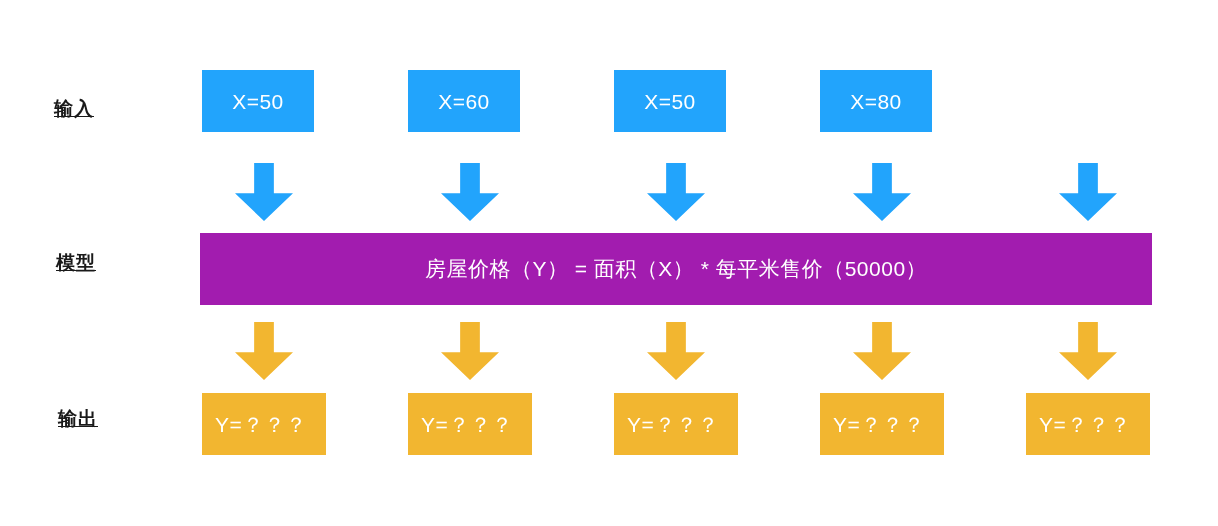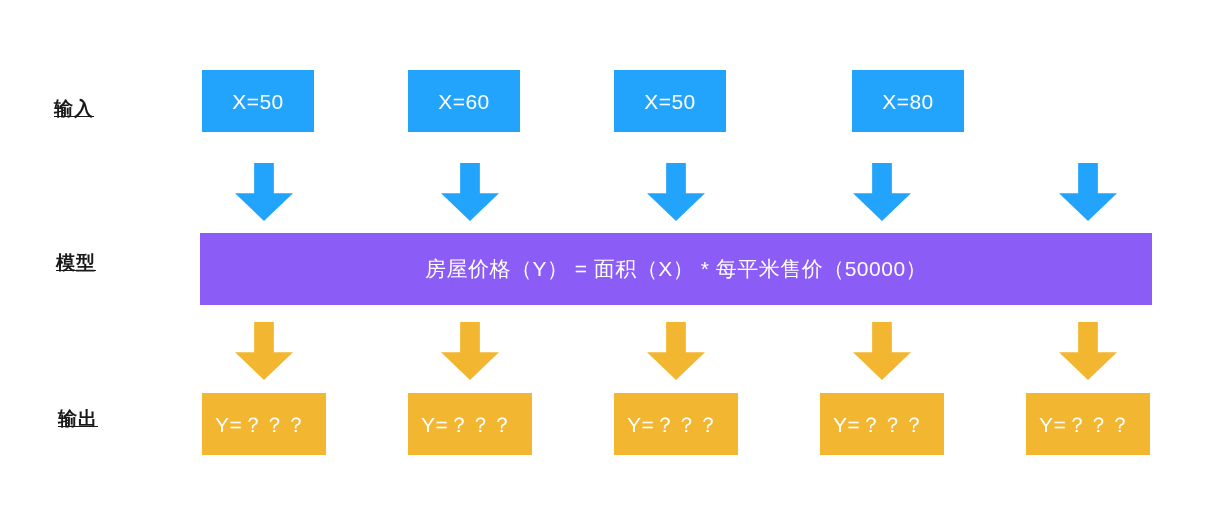--- a/index.html
+++ b/index.html
@@ -66,21 +66,21 @@
     box-sizing: border-box;
   }
 
   
   #model-bar {
     position: absolute;
     left: 200px;
     top: 233px;
     width: 952px;
     height: 72px;
-    background: #8b5cf6;
+    background: #a21caf;
     display: flex;
     align-items: center;
     justify-content: center;
     color: #ffffff;
     font-size: 21px;
     letter-spacing: 0.5px;
     box-sizing: border-box;
   }
 
   
@@ -113,21 +113,21 @@
 
   <div class="node-box input-box" style="left:202px;">
     <span>X=50</span>
   </div>
   <div class="node-box input-box" style="left:408px;">
     <span>X=60</span>
   </div>
   <div class="node-box input-box" style="left:614px;">
     <span>X=50</span>
   </div>
-  <div class="node-box input-box" style="left:820px;margin-left:32px;">
+  <div class="node-box input-box" style="left:820px;">
     <span>X=80</span>
   </div>
 
   <div class="arrow arrow-blue" style="left:235px;"></div>
   <div class="arrow arrow-blue" style="left:441px;"></div>
   <div class="arrow arrow-blue" style="left:647px;"></div>
   <div class="arrow arrow-blue" style="left:853px;"></div>
   <div class="arrow arrow-blue" style="left:1059px;"></div>
 
   <div id="model-bar">

